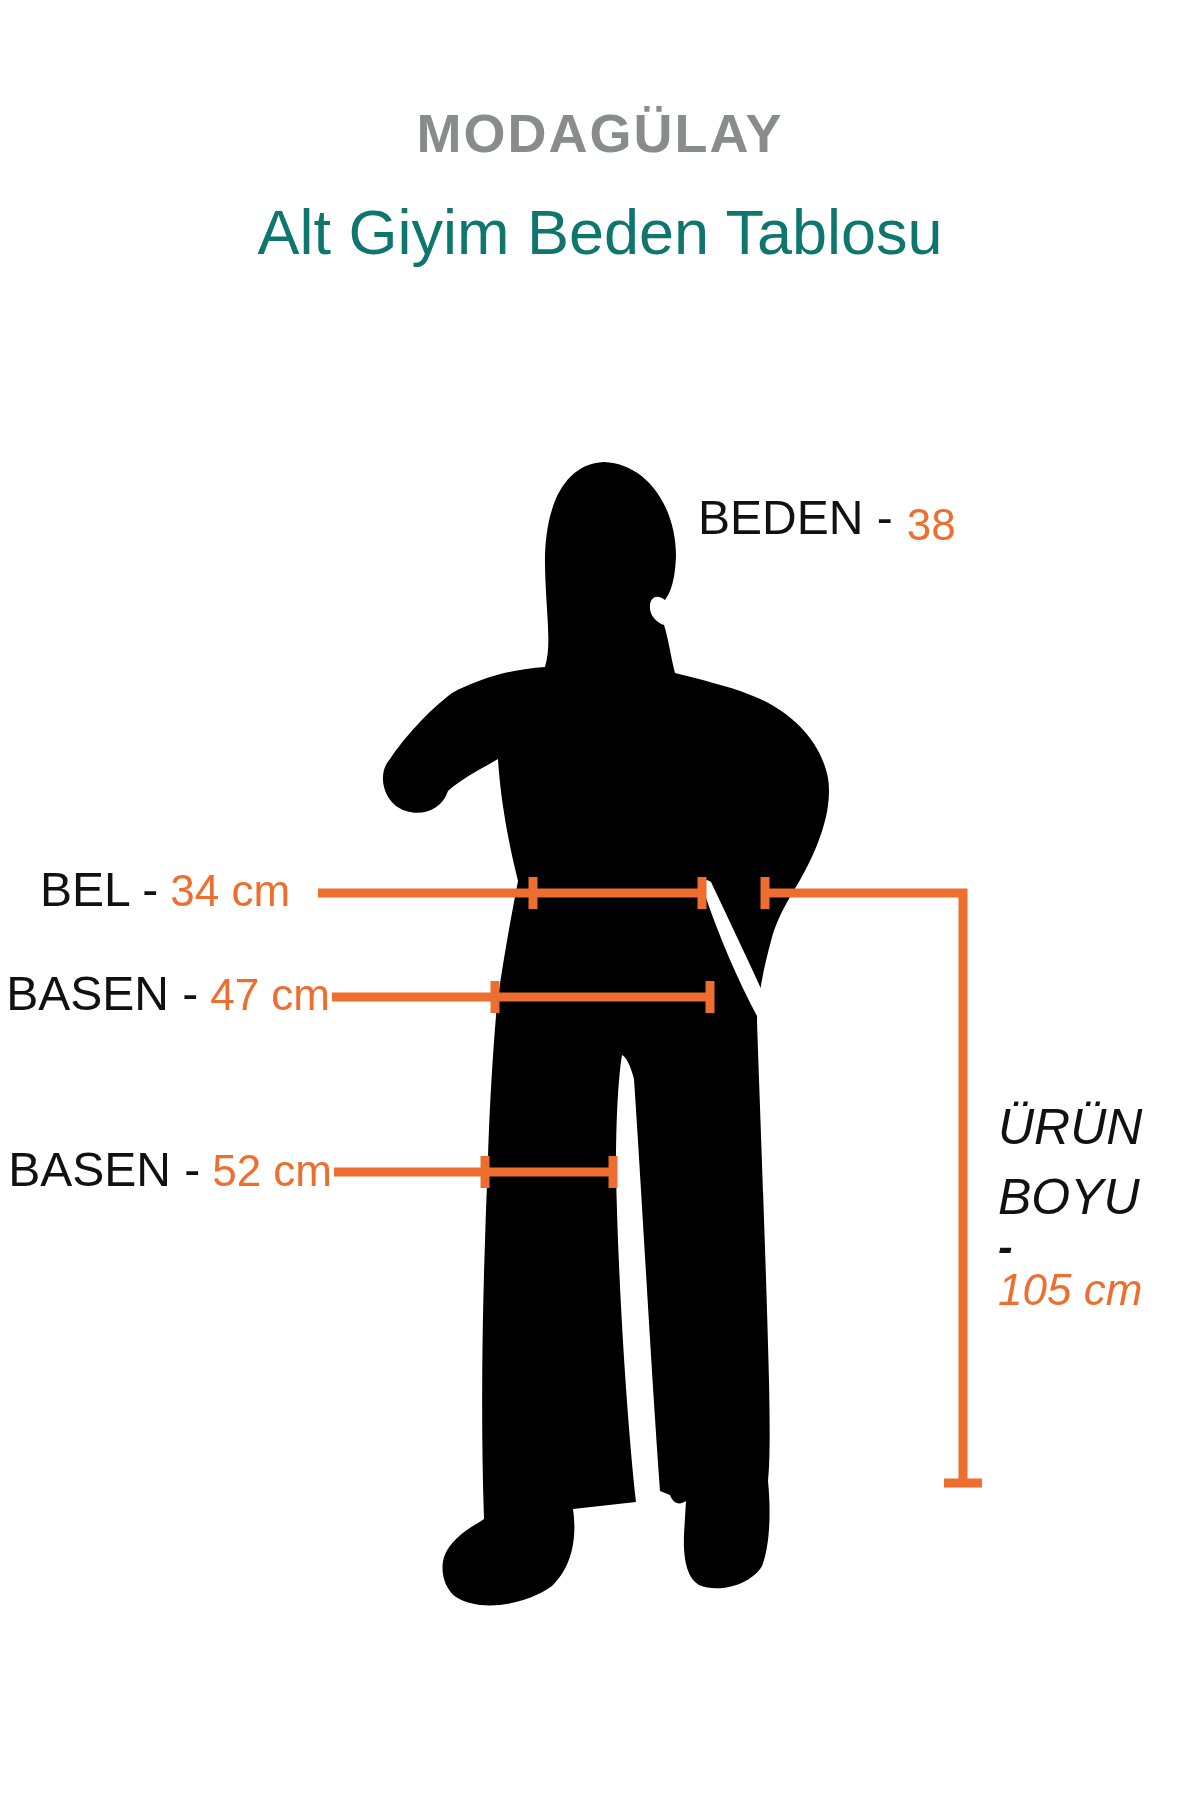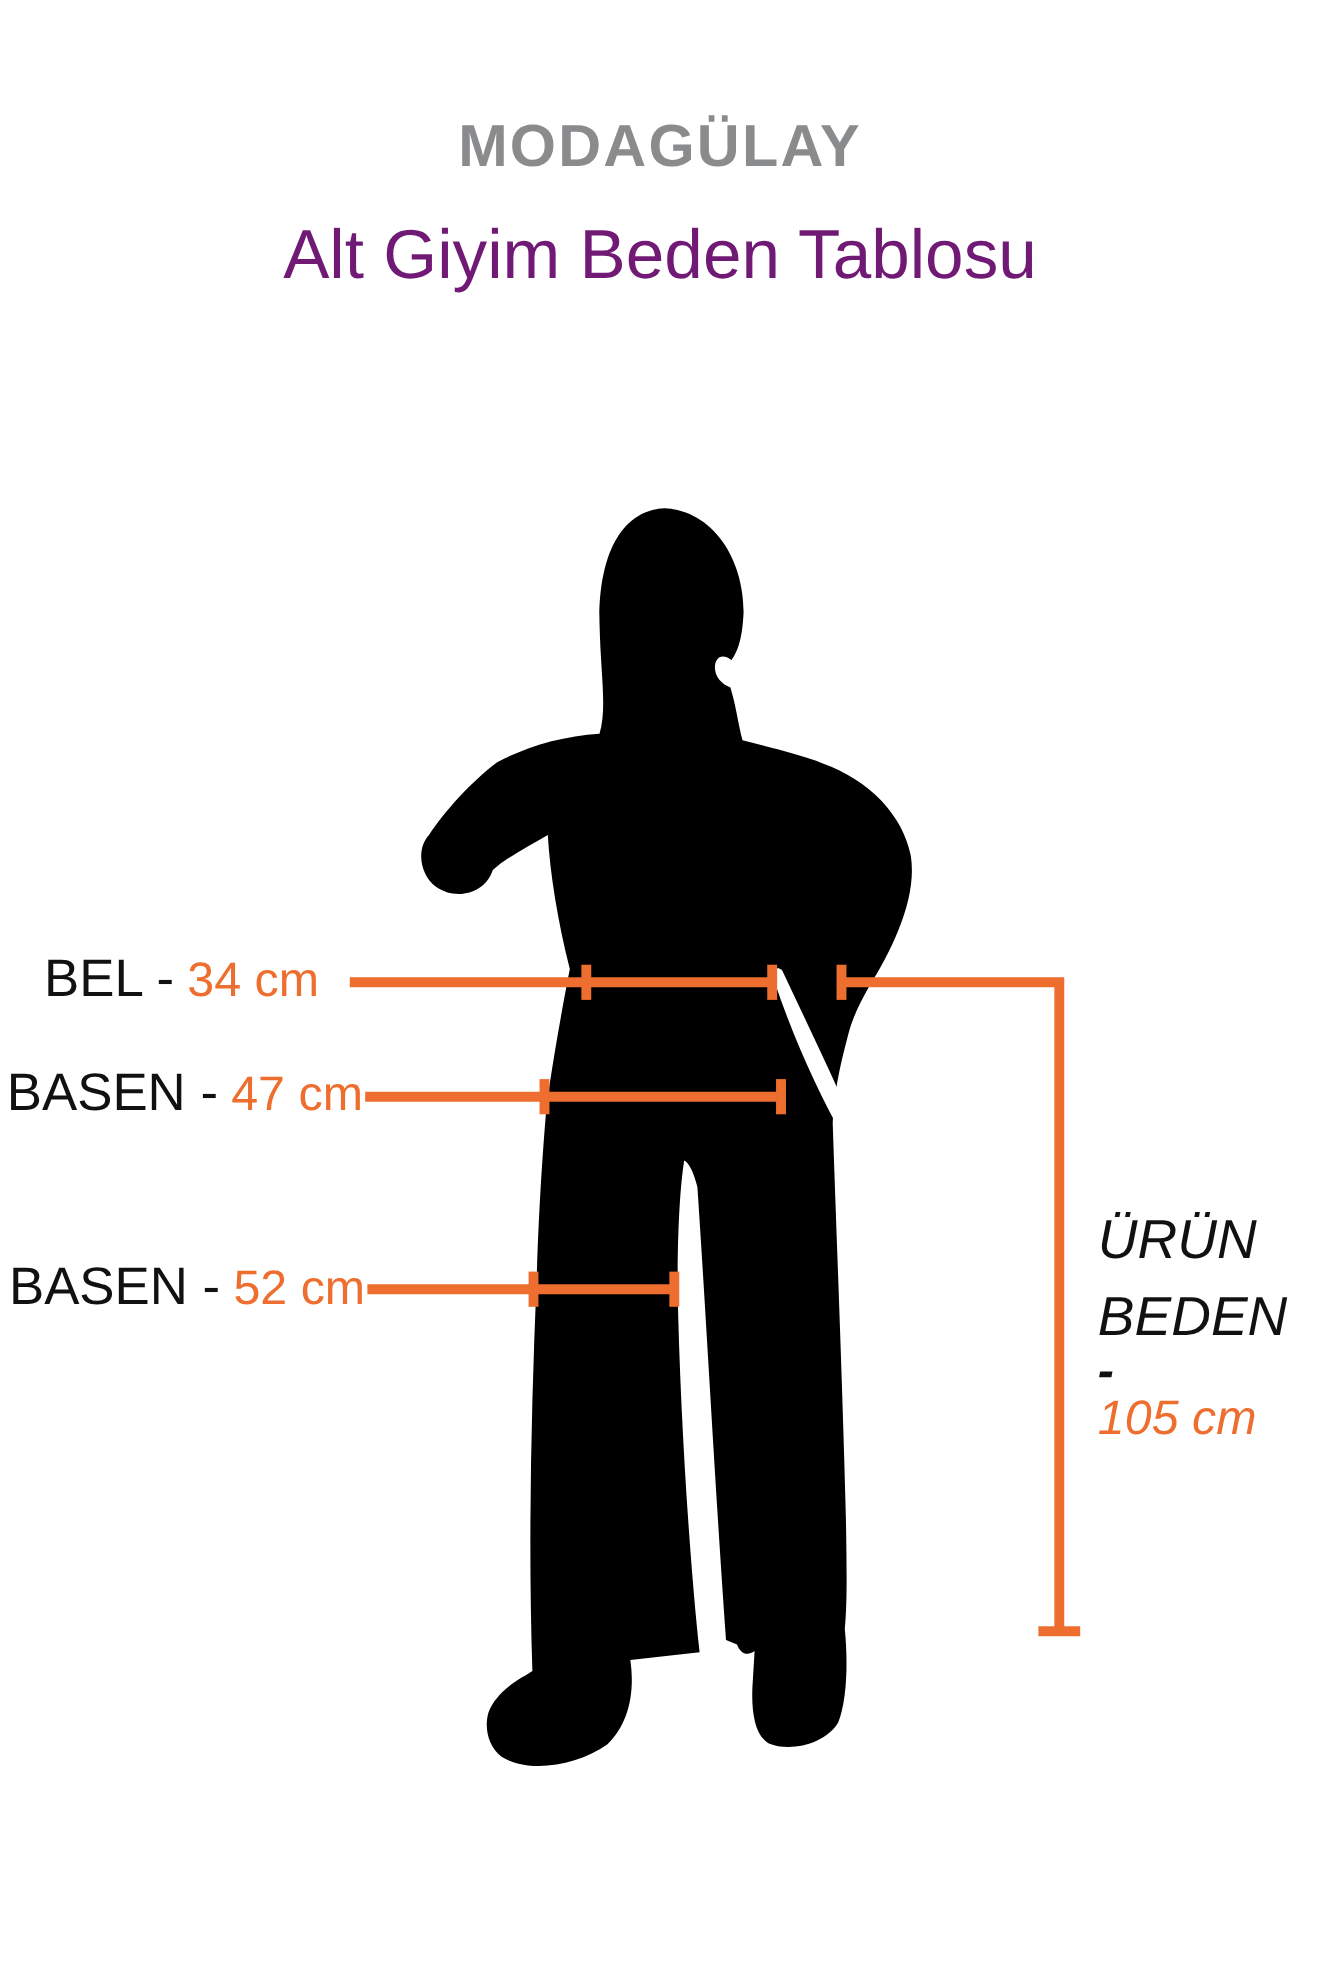--- a/index.html
+++ b/index.html
@@ -7,21 +7,21 @@
     position:relative;width:1200px;height:1800px;background:#ffffff;overflow:hidden;
     font-family:"Liberation Sans",sans-serif;
     border-radius:20px;
   }
   .brand{
     position:absolute;top:104px;left:0;width:100%;text-align:center;
     font-size:54px;line-height:1.1;font-weight:bold;letter-spacing:2px;color:#8a8b8d;
   }
   .title{
     position:absolute;top:198px;left:0;width:100%;text-align:center;margin:0;
-    font-size:63px;line-height:1.1;font-weight:normal;color:#701a75;
+    font-size:63px;line-height:1.1;font-weight:normal;color:#0f766e;
   }
   .subtitle{
     position:absolute;top:288px;left:0;width:100%;text-align:center;
     font-size:35px;line-height:1.2;color:#1e1e1e;
   }
   .diagram-svg{position:absolute;left:0;top:0;}
   .m-label{
     position:absolute;font-size:48px;line-height:1.15;color:#111;white-space:nowrap;
   }
   .m-label .val{font-size:44px;color:#ed6e2e;margin-left:12px;}
@@ -115,33 +115,36 @@
         <line x1="710" y1="981" x2="710" y2="1013"></line>
       </g>
       <g>
         <line x1="334" y1="1172" x2="615" y2="1172"></line>
         <line x1="485" y1="1156" x2="485" y2="1188"></line>
         <line x1="613" y1="1156" x2="613" y2="1188"></line>
       </g>
     </g>
   </svg>
 
+  <div class="m-label lbl-beden">
+    <span>BEDEN -</span><span class="val">38</span>
+  </div>
 
   <div class="m-label lbl-bel">
     <span>BEL -</span><span class="val">34 cm</span>
   </div>
 
   <div class="m-label lbl-basen">
     <span>BASEN -</span><span class="val">47 cm</span>
   </div>
 
   <div class="m-label lbl-baldir">
     <span>BASEN -</span><span class="val">52 cm</span>
   </div>
 
   <div class="length-block">
     <div>ÜRÜN</div>
-    <div>BEDEN</div>
+    <div>BOYU</div>
     <div class="dash">-</div>
     <div class="val">105 cm</div>
   </div>
 
 </div>
 
 </body></html>

